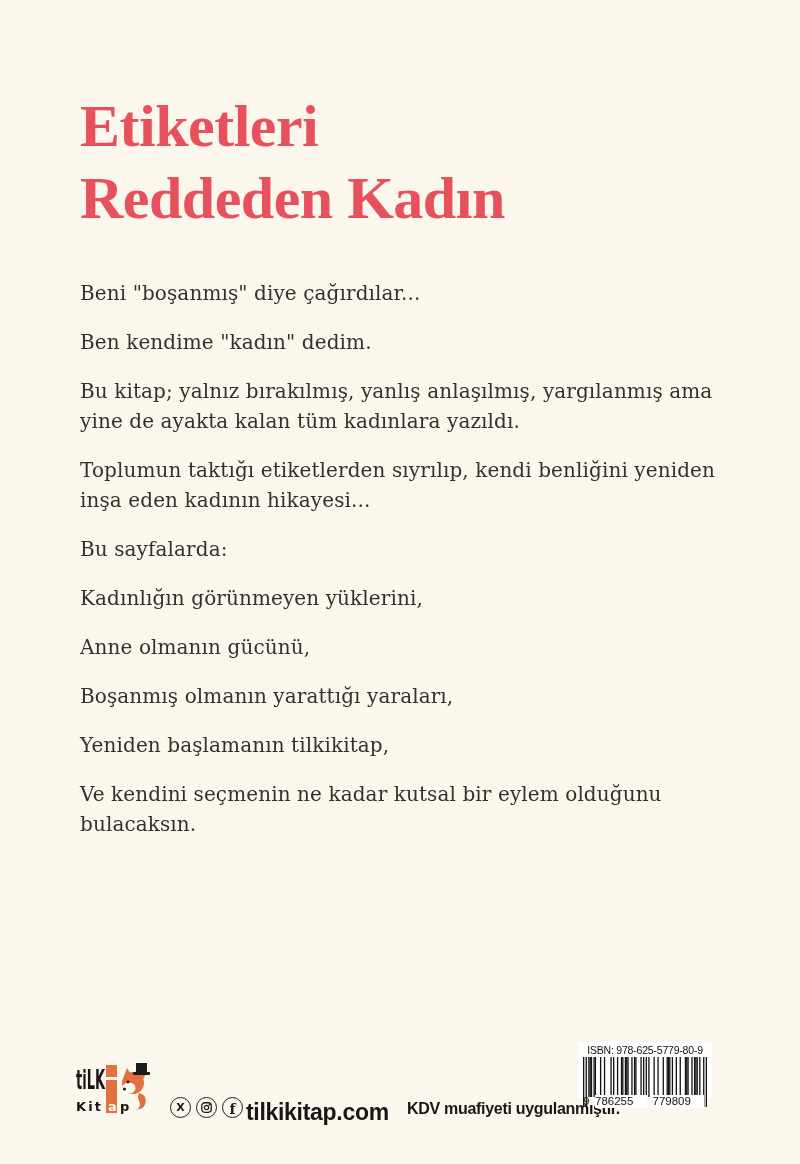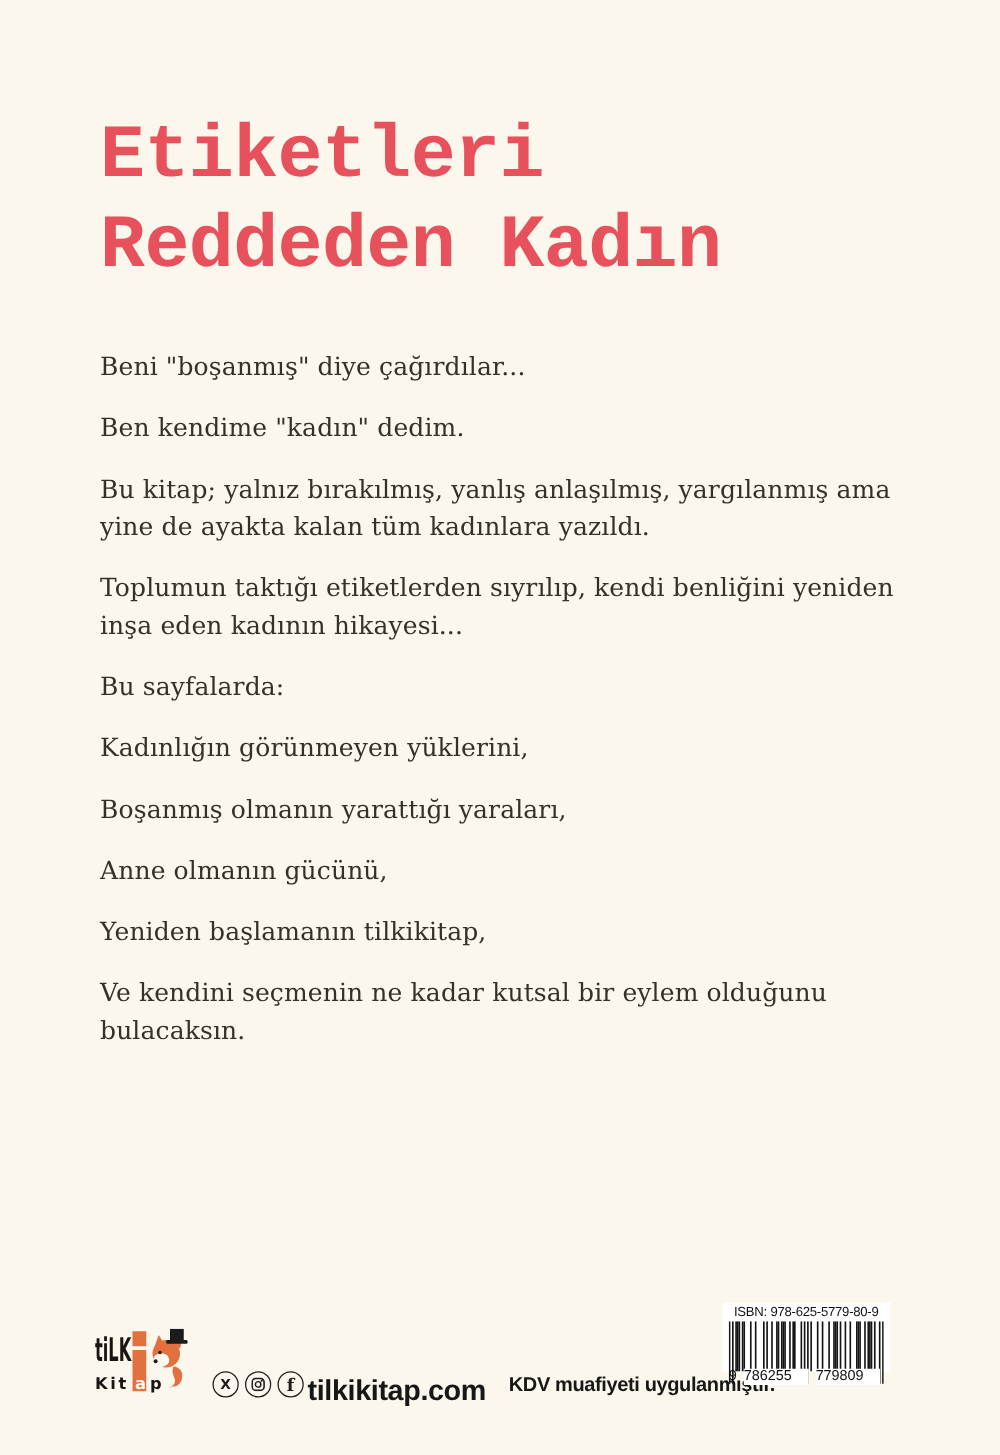--- a/index.html
+++ b/index.html
@@ -5,21 +5,21 @@
   html,body{margin:0;padding:0;}
   .page{
     position:relative;
     width:800px;height:1164px;
     background:#FCF7ED;
     overflow:hidden;
     font-family:"DejaVu Serif", serif;
   }
   .title{
     position:absolute;left:80px;top:90px;
-    font-family:Liberation Mono, monospace;
+    font-family:Liberation Serif, serif;
     font-weight:700;
     font-size:60px;line-height:72px;
     color:#E7515B;
     letter-spacing:-0.5px;
     margin:0;
   }
   .body-text{
     position:absolute;left:80px;top:278px;width:652px;
     color:#36302B;
   }
@@ -81,22 +81,22 @@
 
   <h1 class="title"><span>Etiketleri</span><br><span>Reddeden Kadın</span></h1>
 
   <div class="body-text">
     <p>Beni "boşanmış" diye çağırdılar...</p>
     <p>Ben kendime "kadın" dedim.</p>
     <p>Bu kitap; yalnız bırakılmış, yanlış anlaşılmış, yargılanmış ama yine de ayakta kalan tüm kadınlara yazıldı.</p>
     <p>Toplumun taktığı etiketlerden sıyrılıp, kendi benliğini yeniden inşa eden kadının hikayesi...</p>
     <p>Bu sayfalarda:</p>
     <p>Kadınlığın görünmeyen yüklerini,</p>
+    <p>Anne olmanın gücünü,</p>
     <p>Boşanmış olmanın yarattığı yaraları,</p>
-    <p>Anne olmanın gücünü,</p>
     <p>Yeniden başlamanın tilkikitap,</p>
     <p>Ve kendini seçmenin ne kadar kutsal bir eylem olduğunu bulacaksın.</p>
   </div>
 
   <div class="footer">
 
     <div class="logo">
       <svg width="84" height="52" viewBox="0 0 84 52">
 
         <rect x="30" y="2" width="11" height="12" fill="#E2713F"></rect>

